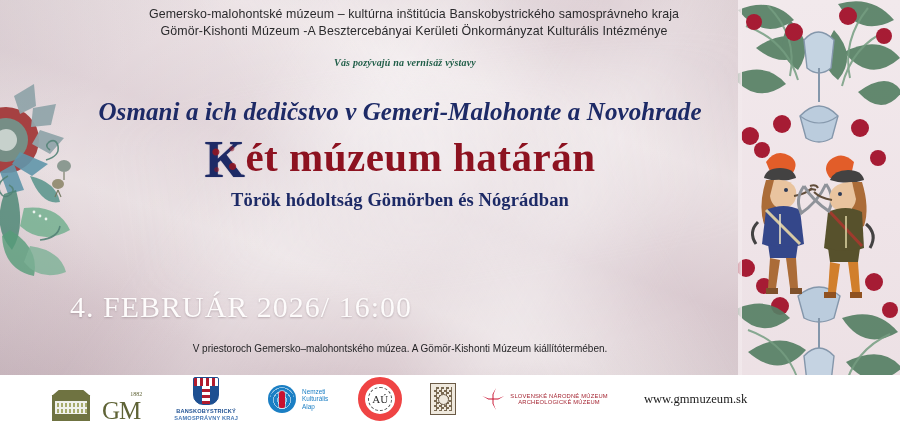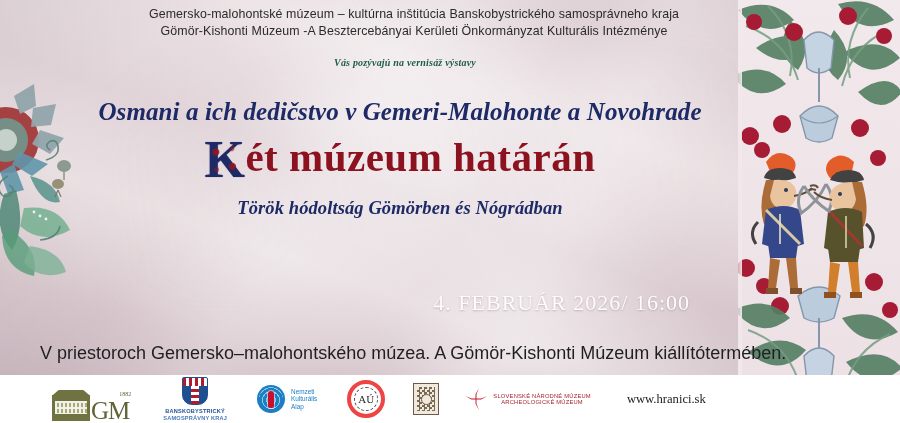--- a/index.html
+++ b/index.html
@@ -72,47 +72,47 @@
   .sub-sk{
     font-family:"Liberation Serif", serif;font-style:italic;font-weight:bold;
     font-size:25px;color:#1d2a66;letter-spacing:.1px;margin-top:2px;white-space:nowrap;
   }
   .t-hu{
     font-family:"Liberation Serif", serif;font-weight:bold;
     font-size:41px;color:#8d1220;letter-spacing:.5px;line-height:1.02;margin-top:8px;
   }
   .t-hu .initial{font-size:52px;}
   .sub-hu{
-    font-family:"Liberation Serif", serif;font-style:italic;font-weight:bold;
-    font-size:18.5px;color:#1d2a66;letter-spacing:.1px;margin-top:12px;white-space:nowrap;
+    font-family:"Liberation Serif", serif;font-weight:bold;
+    font-size:18.5px;color:#1d2a66;letter-spacing:.1px;margin-top:4px;white-space:nowrap;
   }
 
   .date{
-    position:absolute;left:70px;top:290px;width:620px;text-align:right;
+    position:absolute;left:70px;top:290px;width:620px;text-align:left;
     font-family:"Liberation Serif", serif;
-    font-size:22px;letter-spacing:1px;color:#fdfbfb;
+    font-size:30px;letter-spacing:1px;color:#fdfbfb;
     text-shadow:0 1px 2px rgba(90,70,80,.30);
     white-space:nowrap;
   }
   .venue{
     position:absolute;left:40px;top:343px;width:720px;text-align:center;
     font-family:"Liberation Sans", sans-serif;
-    font-size:18px;color:#1f1f21;white-space:nowrap;
+    font-size:10px;color:#1f1f21;white-space:nowrap;
   }
 
   
   .logobar{
     position:absolute;left:0;right:0;bottom:0;height:48px;
     background:#ffffff;display:flex;align-items:center;
   }
   .logo{display:flex;align-items:center;height:44px;}
   .logo-cap{font-family:"Liberation Sans", sans-serif;line-height:1.12;}
 
   
-  .gm{margin-left:52px;display:flex;align-items:flex-end;gap:1px;}
+  .gm{margin-left:52px;display:flex;align-items:flex-end;gap:12px;}
   .gm-building{width:38px;height:26px;background:#6f7341;position:relative;}
   .gm-building:before{content:"";position:absolute;left:-3px;top:-5px;width:44px;height:6px;background:#6f7341;
     clip-path:polygon(6% 100%,94% 100%,78% 0,22% 0);}
   .gm-building:after{content:"";position:absolute;left:3px;top:6px;right:3px;height:13px;
     background:repeating-linear-gradient(90deg,#fff 0 2px,#6f7341 2px 4px),
                repeating-linear-gradient(180deg,#fff 0 2px,#6f7341 2px 6px);
     background-blend-mode:screen;opacity:.9;}
   .gm-letters{font-family:"Liberation Serif", serif;font-size:25px;color:#5f6336;
     line-height:.85;position:relative;letter-spacing:-1px;}
   .gm-year{position:absolute;top:-8px;right:-2px;font-size:6px;letter-spacing:0;color:#5f6336;}
@@ -134,21 +134,21 @@
   .nka{margin-left:30px;gap:6px;}
   .nka-circle{width:28px;height:28px;border-radius:50%;background:#1b7fc4;position:relative;overflow:hidden;}
   .nka-circle:before{content:"";position:absolute;inset:2px;border-radius:50%;
     background:repeating-radial-gradient(circle at 50% 55%,rgba(255,255,255,.55) 0 1px,rgba(27,127,196,0) 1px 4px);}
   .nka-circle:after{content:"";position:absolute;left:11px;top:6px;width:6px;height:17px;background:#c8102e;
     border-radius:3px 3px 2px 2px;box-shadow:0 0 0 1px rgba(255,255,255,.5);}
   .nka .logo-cap{font-size:6.4px;color:#1b7fc4;}
 
   
   .aua{margin-left:30px;}
-  .aua-seal{width:30px;height:30px;border-radius:50%;border:4px solid #ef4444;position:relative;text-decoration:underline;}
+  .aua-seal{width:30px;height:30px;border-radius:50%;border:7px solid #ef4444;position:relative;text-decoration:underline;}
   .aua-seal:before{content:"";position:absolute;inset:3px;border-radius:50%;border:1px dashed #555;}
   .aua-seal span{position:absolute;left:0;right:0;top:50%;transform:translateY(-50%);
     text-align:center;font-family:"Liberation Serif", serif;font-size:11px;color:#2b2b2b;}
 
   
   .sqm{margin-left:28px;}
   .sqm-box{width:24px;height:30px;border:1px solid #6a5a46;position:relative;background:#efe9de;}
   .sqm-box:before{content:"";position:absolute;inset:3px;
     background:repeating-conic-gradient(#7a6a52 0 25%,#efe9de 0 50%);background-size:5px 5px;}
   .sqm-box:after{content:"";position:absolute;left:7px;top:10px;width:9px;height:9px;border-radius:50%;
@@ -397,16 +397,16 @@
     </div>
 
     <div class="logo snm">
       <div class="snm-cross"></div>
       <div class="logo-cap">
         <div>SLOVENSKÉ NÁRODNÉ MÚZEUM</div>
         <div>ARCHEOLOGICKÉ MÚZEUM</div>
       </div>
     </div>
 
-    <div class="weburl">www.hranici.sk</div>
+    <div class="weburl">www.gmmuzeum.sk</div>
   </div>
 
 </div>
 
 </body></html>

